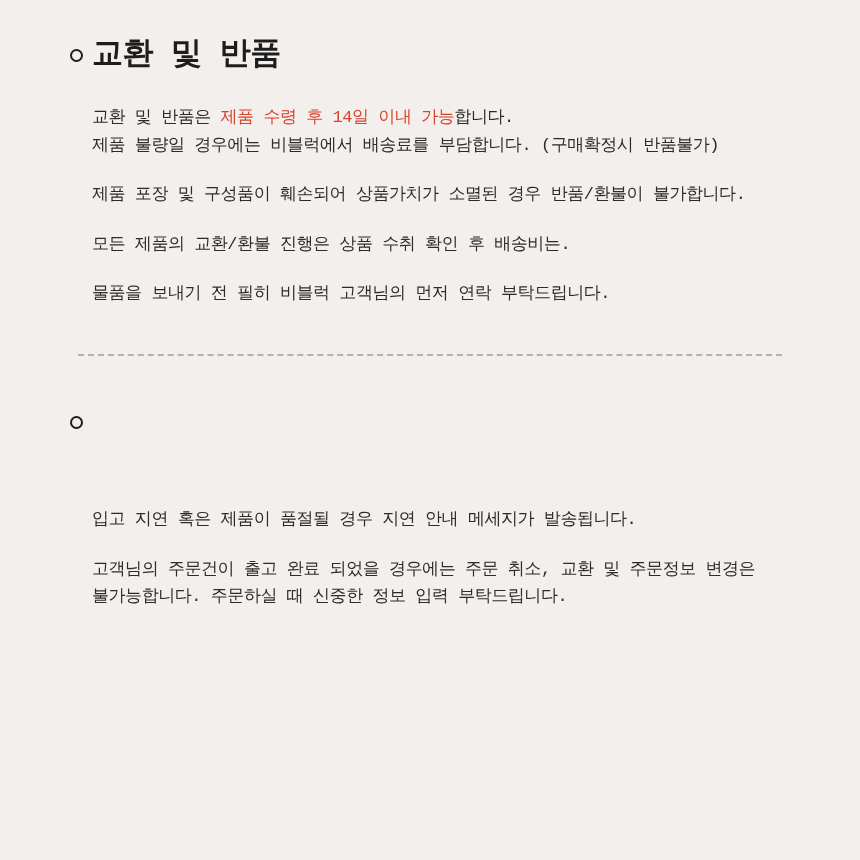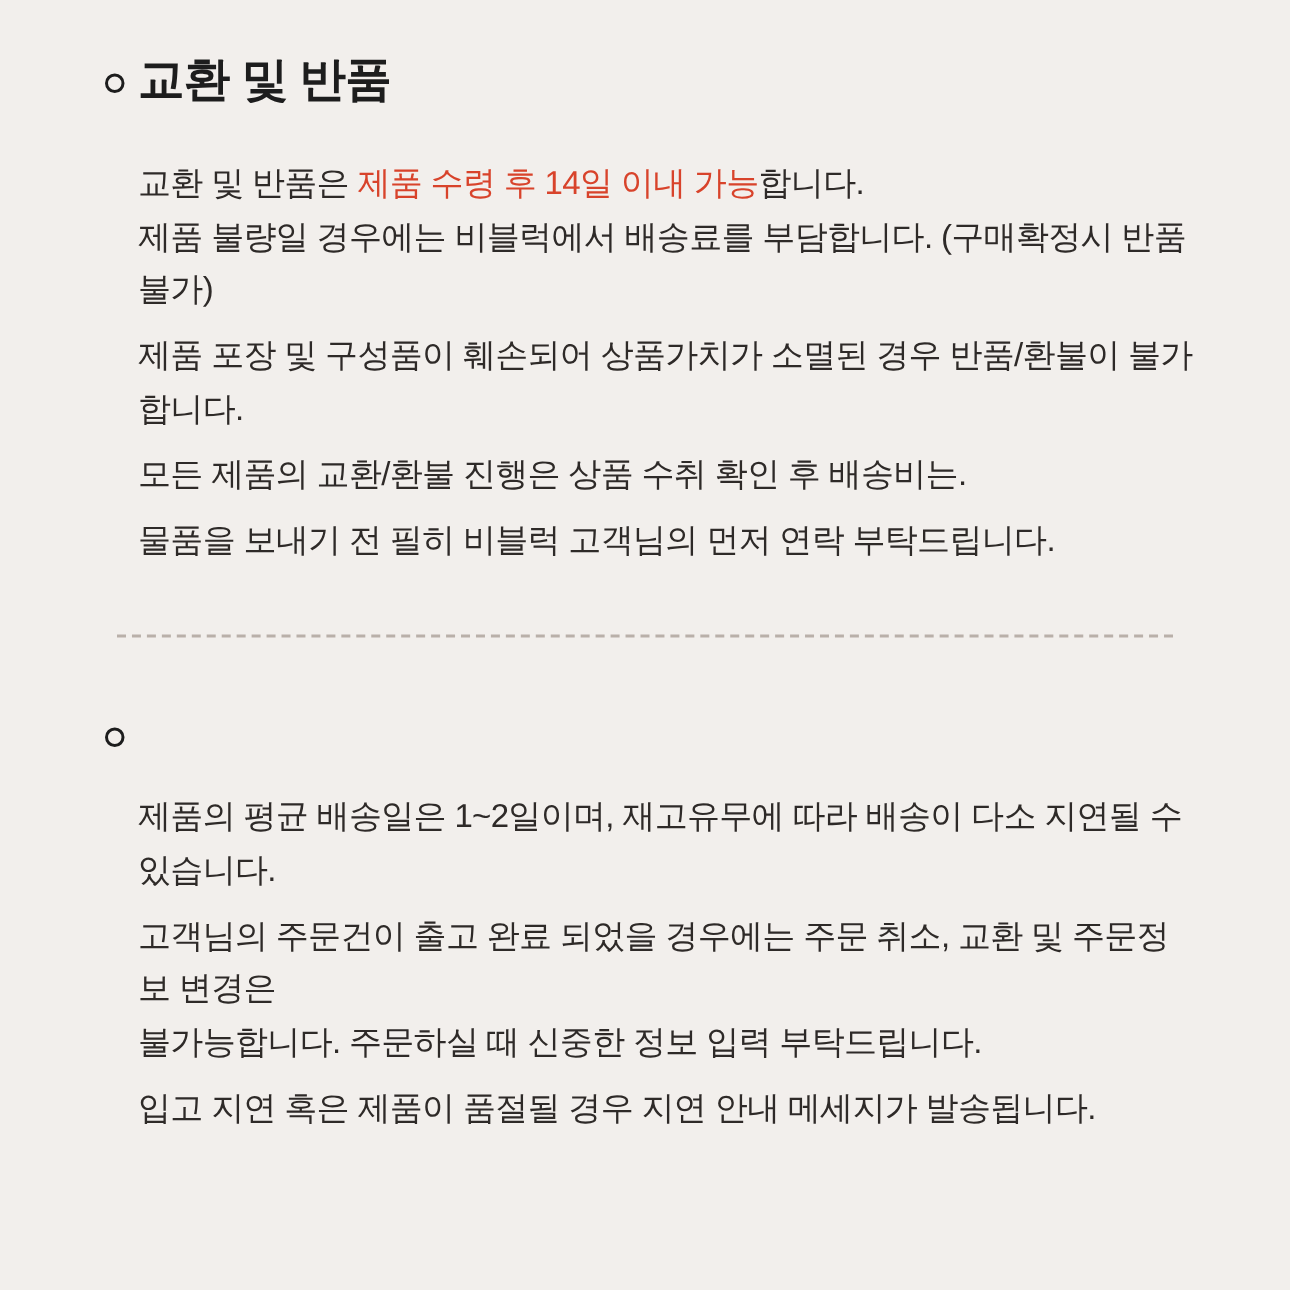--- a/index.html
+++ b/index.html
@@ -16,20 +16,21 @@
   }
   .page {
     position: relative;
     width: 860px;
     height: 860px;
     box-sizing: border-box;
     padding: 0;
   }
   .section {
     padding: 0 0 0 0;
+    font-family: Liberation Mono, monospace;
   }
   .section-heading {
     display: flex;
     align-items: center;
     gap: 9px;
     margin: 0;
     padding-left: 70px;
     font-size: 31px;
     font-weight: 700;
     letter-spacing: -0.5px;
@@ -47,28 +48,28 @@
     top: 2px;
   }
   .heading-text {
     display: inline-block;
   }
   .body-block {
     padding-left: 92px;
     padding-right: 60px;
   }
   .para {
-    font-size: 22px;
+    font-size: 17px;
     line-height: 1.62;
     letter-spacing: -0.45px;
     color: #2e2a28;
     margin: 0;
   }
   .para + .para {
-    margin-top: 8px;
+    margin-top: 22px;
   }
   .accent {
     color: #d8432b;
   }
   .divider {
     margin: 0;
     padding: 0 78px;
     height: 2px;
     display: flex;
     align-items: center;
@@ -112,19 +113,19 @@
   </div>
 
   <div class="sp-divider-to-heading"></div>
 
   <div class="section">
     <div class="section-heading">
       <span class="heading-marker"></span>
     </div>
     <div class="sp-heading-to-body"></div>
     <div class="body-block" id="body-1">
-        <p class="para"><span>제품의 평균 배송일은 1~2일이며, 재고유무에 따라 배송이 다소 지연될 수 있습니다.</span><br></p>
+        <p class="para"><br></p>
+        <p class="para"><span>입고 지연 혹은 제품이 품절될 경우 지연 안내 메세지가 발송됩니다.</span></p>
         <p class="para"><span>고객님의 주문건이 출고 완료 되었을 경우에는 주문 취소, 교환 및 주문정보 변경은</span><br><span>불가능합니다. 주문하실 때 신중한 정보 입력 부탁드립니다.</span></p>
-        <p class="para"><span>입고 지연 혹은 제품이 품절될 경우 지연 안내 메세지가 발송됩니다.</span></p>
       </div>
   </div>
 
 </div>
 
 </body></html>

